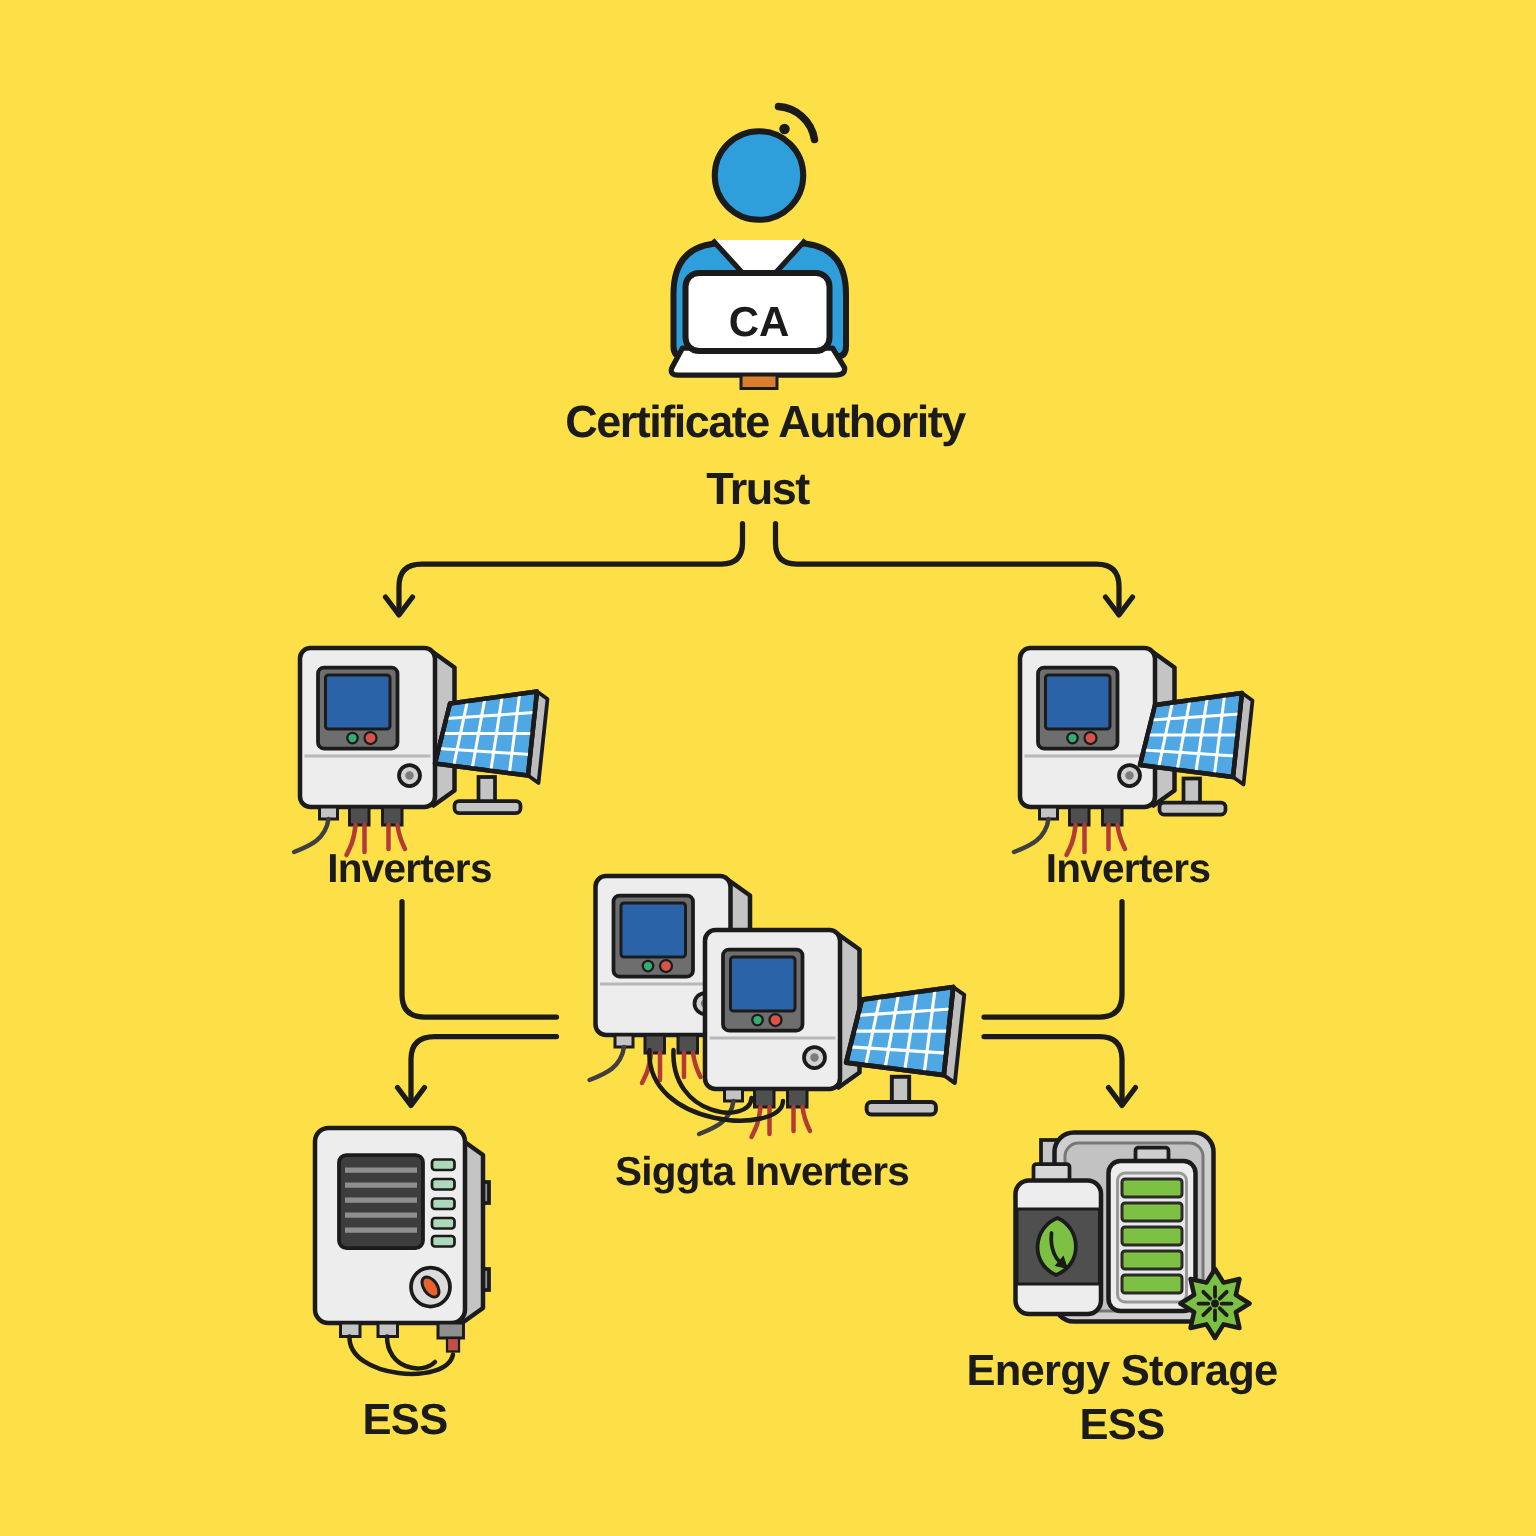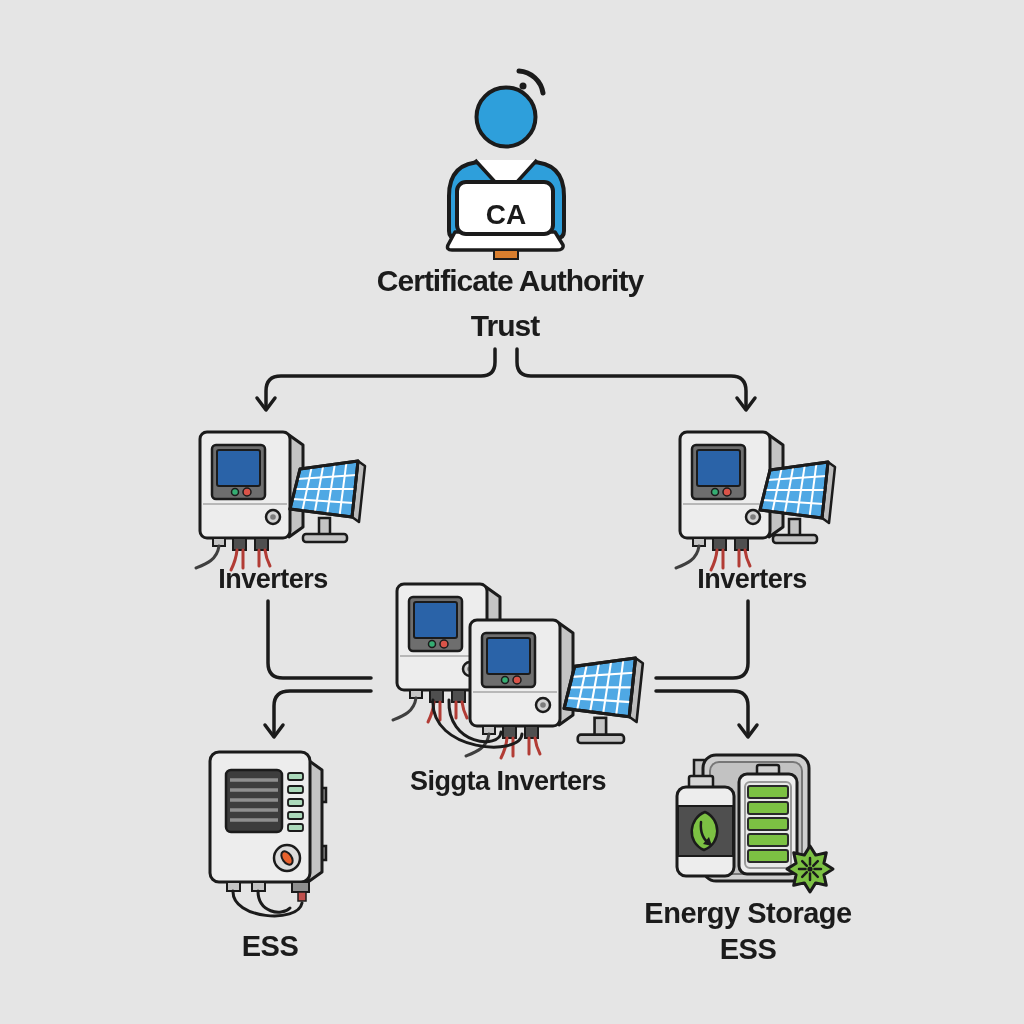--- a/index.html
+++ b/index.html
@@ -1,16 +1,16 @@
 <!DOCTYPE html>
 <html><head>
 <meta charset="utf-8">
 <style>
   html,body{margin:0;padding:0;background:#fff;}
-  .stage{position:relative;width:1024px;height:1024px;background:#e5e5e5;overflow:hidden;
+  .stage{position:relative;width:1024px;height:1024px;background:#fde047;overflow:hidden;
          font-family:"Liberation Sans",sans-serif;}
   svg{display:block;}
   text{fill:#1b1b1b;font-family:"Liberation Sans","DejaVu Sans",sans-serif;font-weight:700;}
   .t-title{font-size:30px;letter-spacing:-1px;}
   .t-node{font-size:27px;letter-spacing:-0.5px;}
   .t-node-lg{font-size:29px;letter-spacing:-0.5px;}
   .t-badge{font-size:28px;letter-spacing:0;}
   .ln{stroke:#1b1b1b;stroke-width:3.5;fill:none;stroke-linecap:round;stroke-linejoin:round;}
   .chev{stroke:#1b1b1b;stroke-width:3.5;fill:none;stroke-linecap:round;stroke-linejoin:round;}
 </style>

